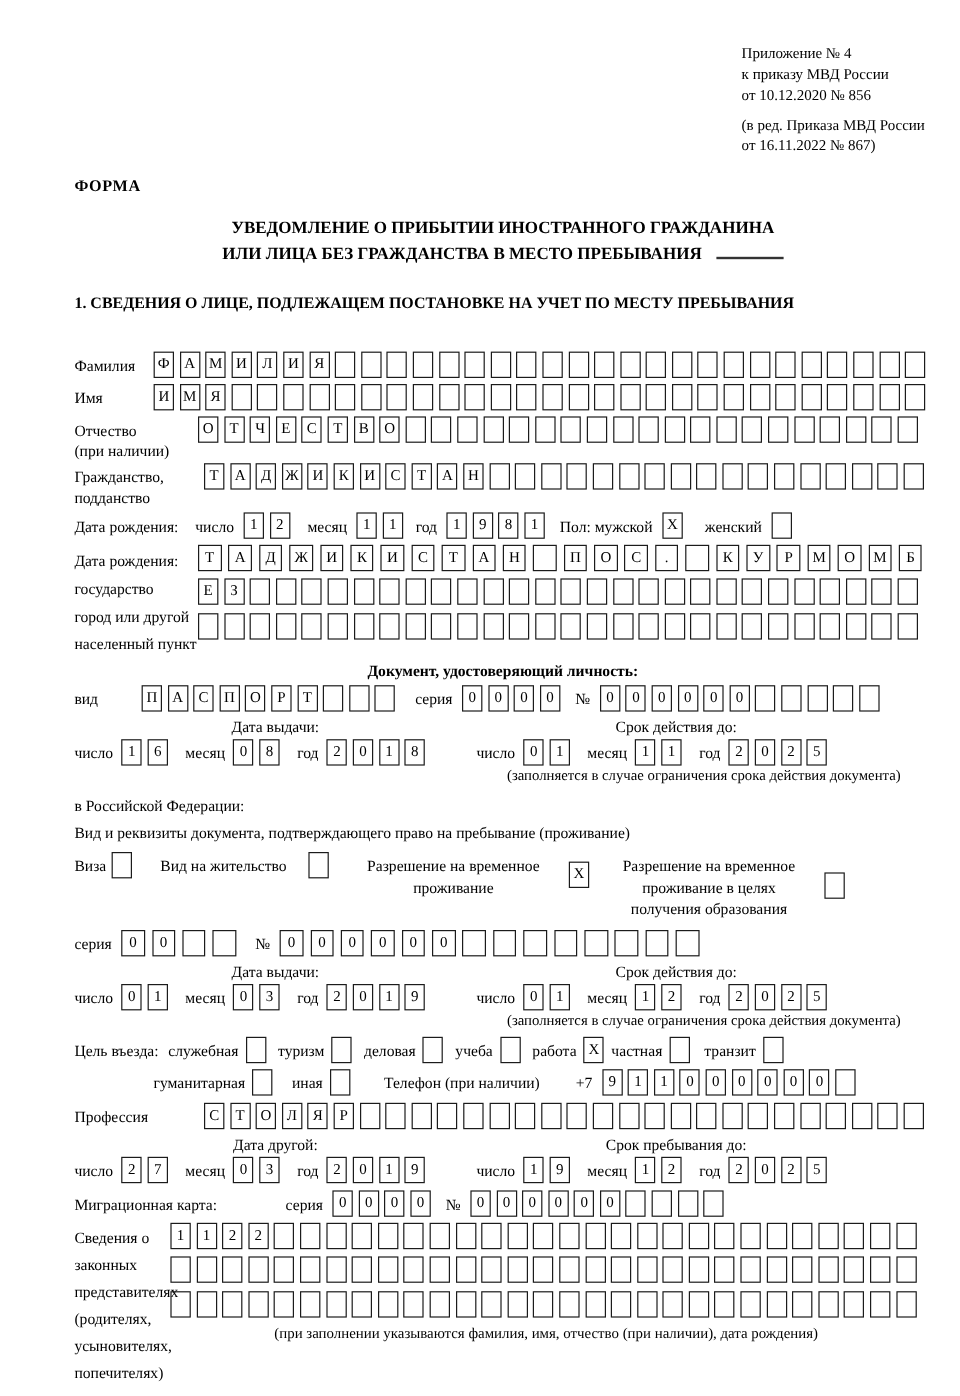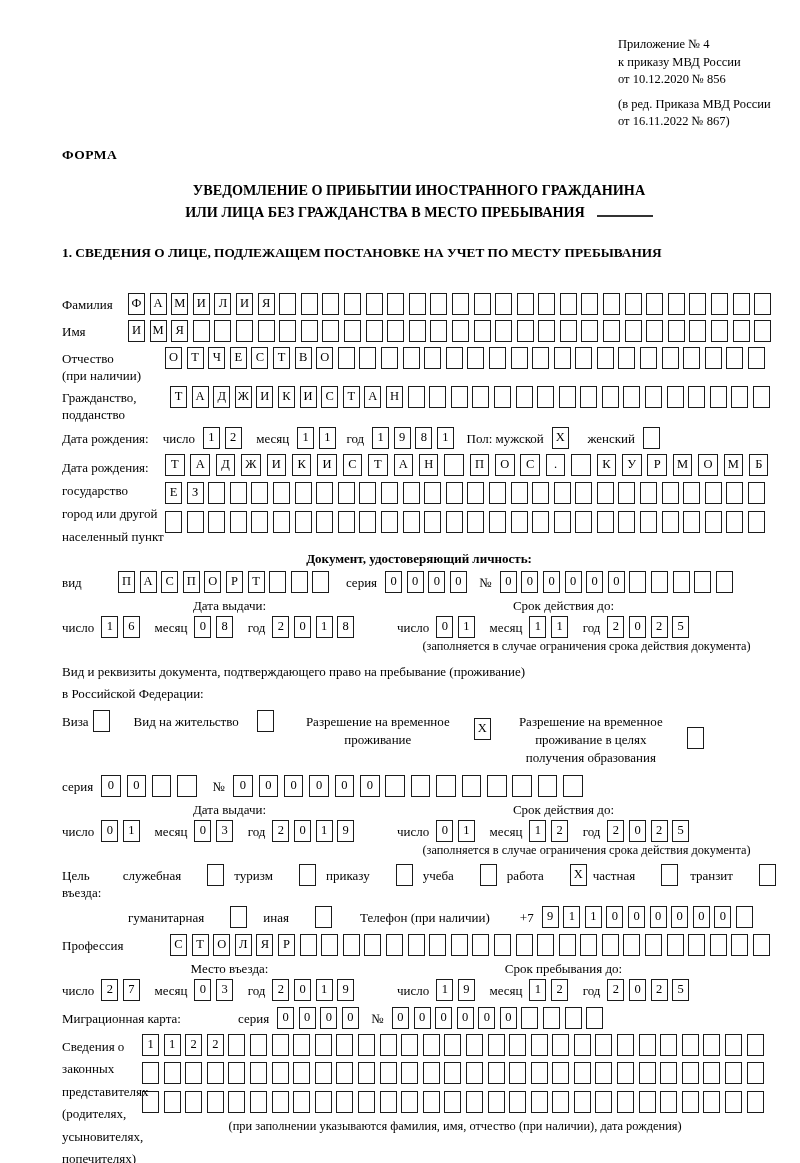--- a/index.html
+++ b/index.html
@@ -50,21 +50,21 @@
 
   .intro { margin-top:7px; line-height:22px; }
 
   .opts { display:flex; align-items:flex-start; margin-top:5px; margin-bottom:8px; }
   .opt { display:flex; align-items:center; }
   .opt .ol { padding-top:3px; line-height:18px; }
   .opt .ol.c2 { width:172px; text-align:center; }
   .opt .ol.c3 { width:172px; text-align:center;font-family:Liberation Serif, serif; }
   .opt .cells { margin-left:10px; }
 
-  .pair { display:flex; align-items:flex-start;gap:20px; }
+  .pair { display:flex; align-items:flex-start; }
   .pair .ol { padding-top:3px; margin-right:6px; line-height:17px; }
 
   .labels-col { flex-shrink:0; line-height:23px; padding-top:2px; }
   .rows-col .cells { display:block; margin-bottom:6.5px; }
 
   .bottom-note { margin-left:80px; text-align:center; font-size:12.4px; margin-top:6px; }
 </style>
 </head>
 <body>
 
@@ -171,22 +171,22 @@
         <span class="cells"><span class="cell">0</span><span class="cell">1</span></span>
         <span class="t">месяц</span>
         <span class="cells"><span class="cell">1</span><span class="cell">1</span></span>
         <span class="t">год</span>
         <span class="cells"><span class="cell">2</span><span class="cell">0</span><span class="cell">2</span><span class="cell">5</span></span>
       </div>
     </div>
     <div class="note">(заполняется в случае ограничения срока действия документа)</div>
 
     <div class="intro">
+      <div>в Российской Федерации:</div>
       <div>Вид и реквизиты документа, подтверждающего право на пребывание (проживание)</div>
-      <div>в Российской Федерации:</div>
     </div>
 
     <div class="opts">
       <div class="opt">
         <span class="ol">Виза</span>
         <span class="cells" style="margin-left:4px"><span class="cell">&nbsp;</span></span>
       </div>
       <div class="opt" style="margin-left:24px">
         <span class="ol">Вид на жительство</span>
         <span class="cells" style="margin-left:18px"><span class="cell">&nbsp;</span></span>
@@ -236,21 +236,21 @@
       <span class="t">Цель въезда:</span>
       <div class="pair">
           <span class="ol">служебная</span>
           <span class="cells"><span class="cell">&nbsp;</span></span>
         </div>
       <div class="pair" style="margin-left:10px">
           <span class="ol">туризм</span>
           <span class="cells"><span class="cell">&nbsp;</span></span>
         </div>
       <div class="pair" style="margin-left:10px">
-          <span class="ol">приказу</span>
+          <span class="ol">деловая</span>
           <span class="cells"><span class="cell">&nbsp;</span></span>
         </div>
       <div class="pair" style="margin-left:10px">
           <span class="ol">учеба</span>
           <span class="cells"><span class="cell">&nbsp;</span></span>
         </div>
       <div class="pair" style="margin-left:10px">
           <span class="ol">работа</span>
           <span class="cells"><span class="cell">X</span></span>
         </div>
@@ -277,21 +277,21 @@
       <span class="t" style="margin-left:22px">+7</span>
       <span class="cells"><span class="cell">9</span><span class="cell">1</span><span class="cell">1</span><span class="cell">0</span><span class="cell">0</span><span class="cell">0</span><span class="cell">0</span><span class="cell">0</span><span class="cell">0</span><span class="cell">&nbsp;</span></span>
     </div>
 
     <div class="frow" style="margin-top:6px">
       <div class="lbl" style="width:108px">Профессия</div>
       <div class="cells"><span class="cell">С</span><span class="cell">Т</span><span class="cell">О</span><span class="cell">Л</span><span class="cell">Я</span><span class="cell">Р</span><span class="cell">&nbsp;</span><span class="cell">&nbsp;</span><span class="cell">&nbsp;</span><span class="cell">&nbsp;</span><span class="cell">&nbsp;</span><span class="cell">&nbsp;</span><span class="cell">&nbsp;</span><span class="cell">&nbsp;</span><span class="cell">&nbsp;</span><span class="cell">&nbsp;</span><span class="cell">&nbsp;</span><span class="cell">&nbsp;</span><span class="cell">&nbsp;</span><span class="cell">&nbsp;</span><span class="cell">&nbsp;</span><span class="cell">&nbsp;</span><span class="cell">&nbsp;</span><span class="cell">&nbsp;</span><span class="cell">&nbsp;</span><span class="cell">&nbsp;</span><span class="cell">&nbsp;</span><span class="cell">&nbsp;</span></div>
     </div>
 
     <div class="dhead">
-      <div class="dh-l">Место въезда:</div>
+      <div class="dh-l">Дата другой:</div>
       <div class="dh-r">Срок пребывания до:</div>
     </div>
     <div class="dvals">
       <div class="dv-l">
         <span class="t">число</span>
         <span class="cells"><span class="cell">2</span><span class="cell">7</span></span>
         <span class="t">месяц</span>
         <span class="cells"><span class="cell">0</span><span class="cell">3</span></span>
         <span class="t">год</span>
         <span class="cells"><span class="cell">2</span><span class="cell">0</span><span class="cell">1</span><span class="cell">9</span></span>

